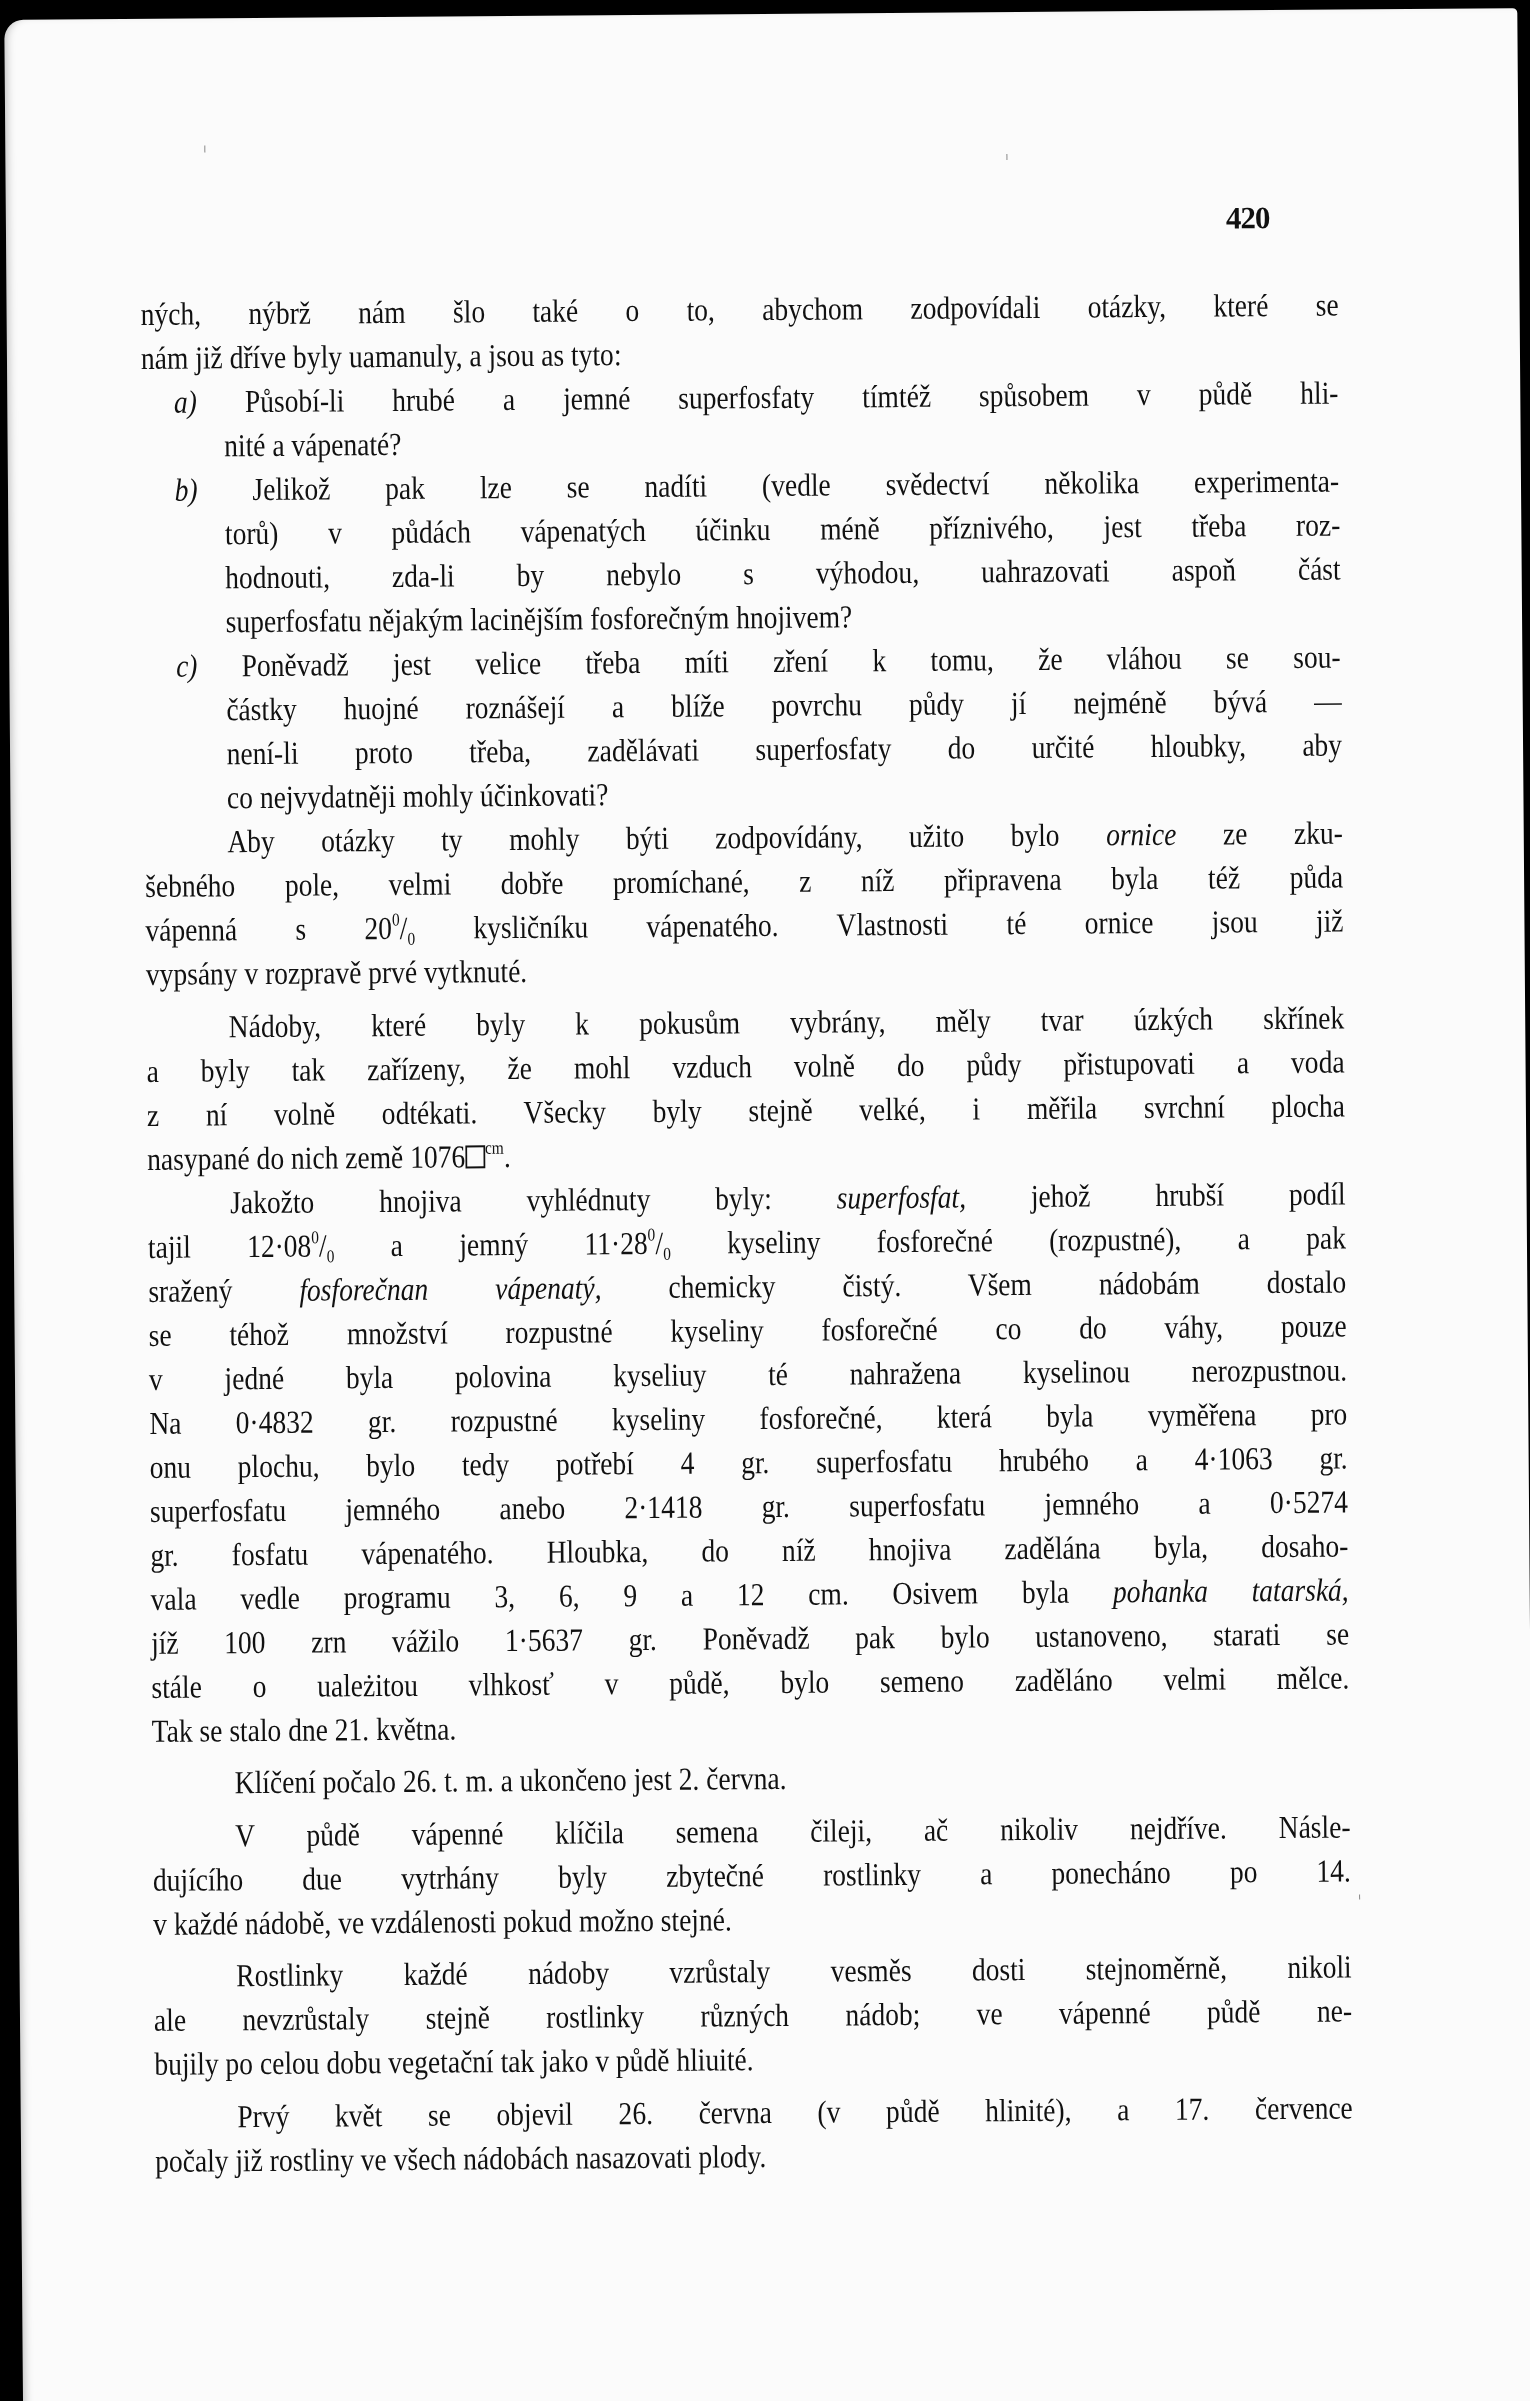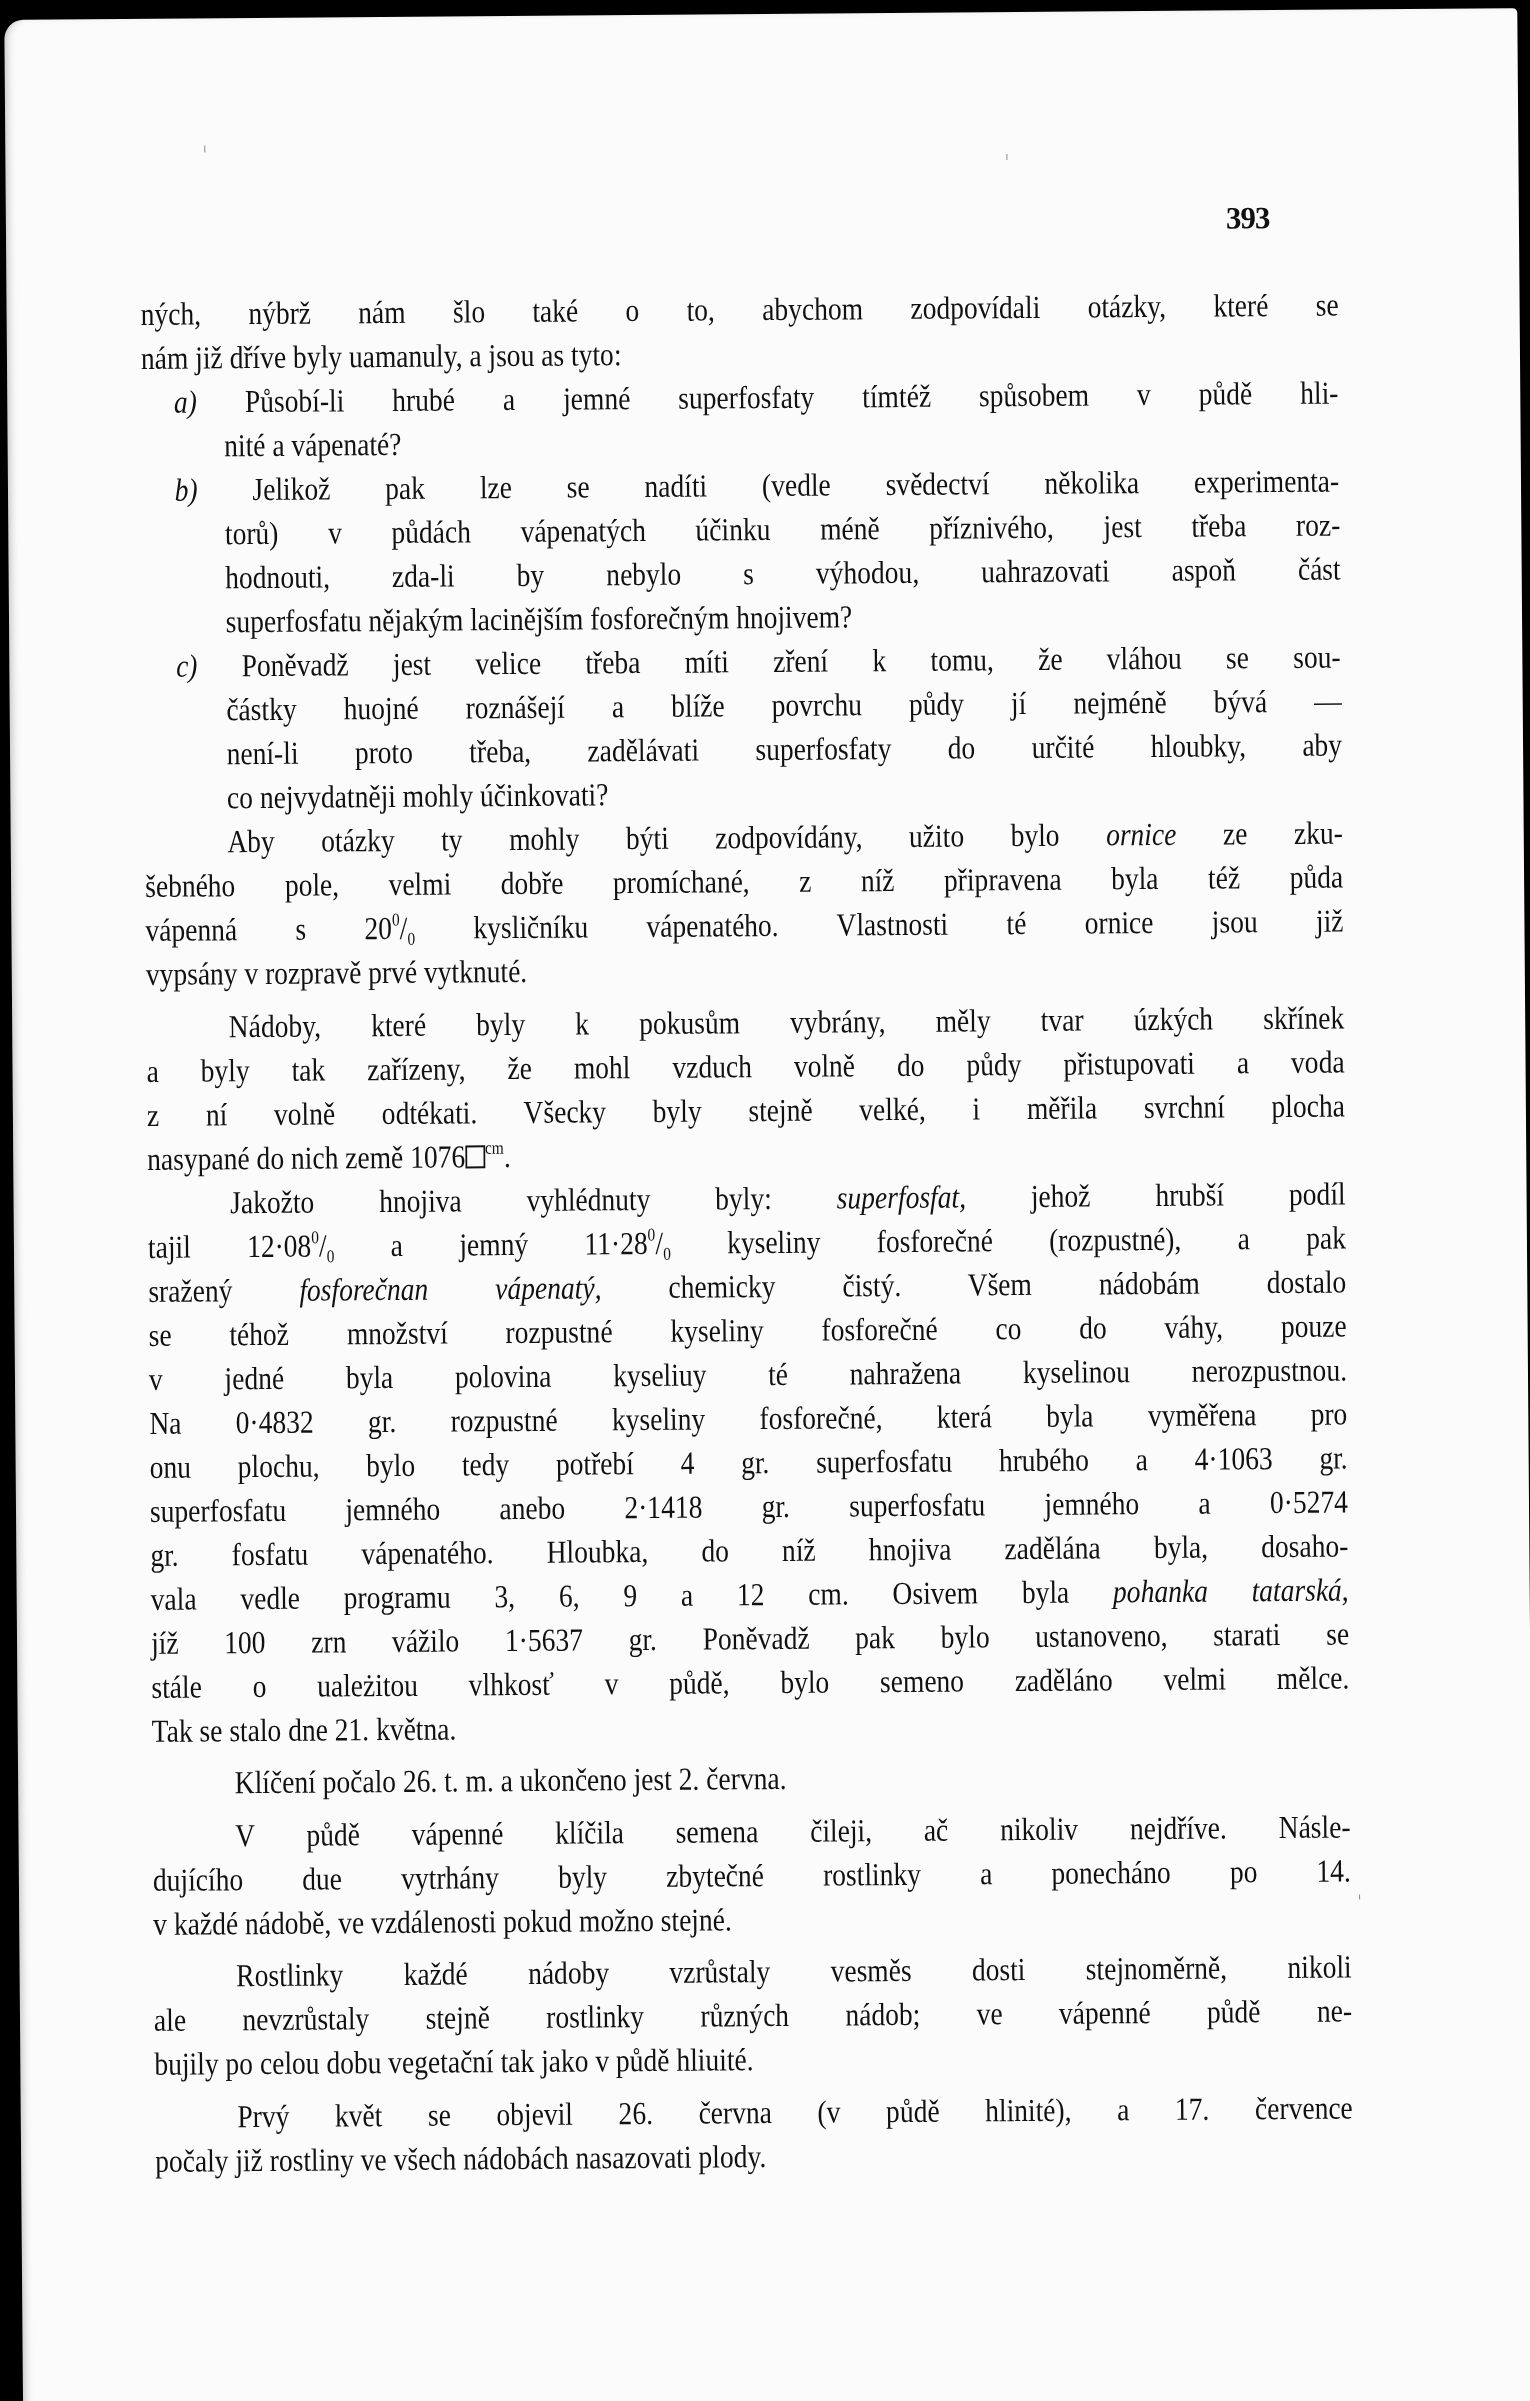--- a/index.html
+++ b/index.html
@@ -73,21 +73,21 @@
     position: absolute;
     width: 1.4px;
     background: #888;
   }
 </style>
 </head>
 <body>
 
 <div class="page">
 
-  <div class="page-number">393</div>
+  <div class="page-number">420</div>
 
   <div class="body-text">
 
     <span class="line">ných, nýbrž nám šlo také o to, abychom zodpovídali otázky, které se</span>
     <span class="line last">nám již dříve byly uamanuly, a jsou as tyto:</span>
 
     <span class="line item-first"><i>a)</i> <span>Působí-li hrubé a jemné superfosfaty tímtéž spůsobem v půdě hli-</span></span>
     <span class="line item-cont last">nité a vápenaté?</span>
 
     <span class="line item-first"><i>b)</i> <span>Jelikož pak lze se nadíti (vedle svědectví několika experimenta-</span></span>

